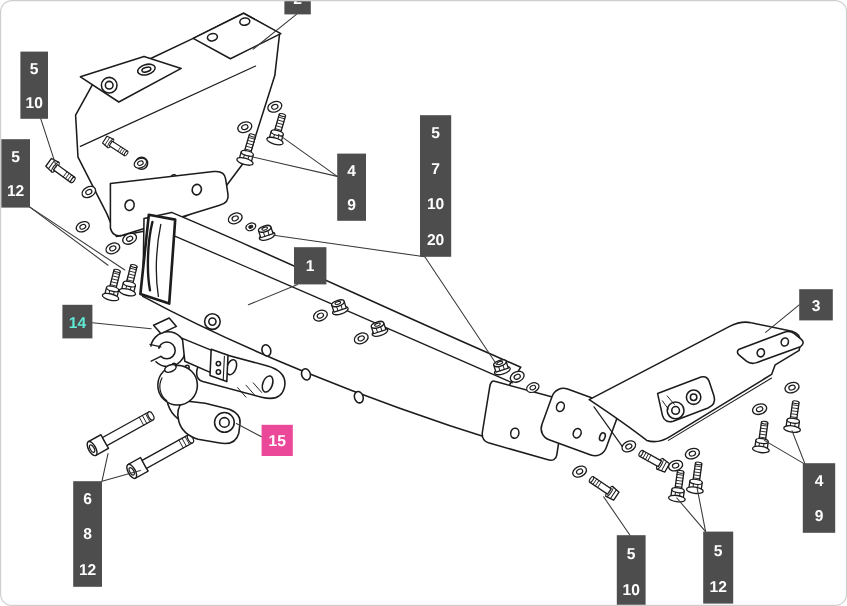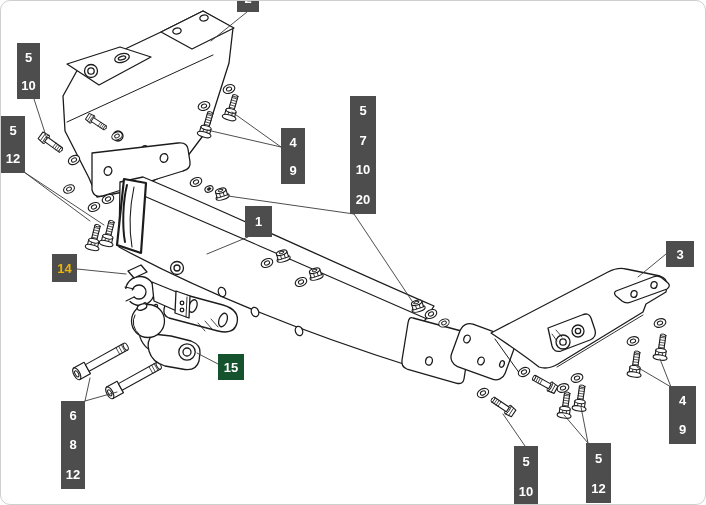--- a/index.html
+++ b/index.html
@@ -260,24 +260,24 @@
         <span>10</span>
         <span>20</span>
       </div>
       <div class="callout" style="left: 665px; top: 240px; width: 28px; height: 26px; background: rgb(77, 77, 77); color: rgb(255, 255, 255);">
         <span>3</span>
       </div>
       <div class="callout" style="left: 668px; top: 385px; width: 27px; height: 58px; background: rgb(77, 77, 77); color: rgb(255, 255, 255);">
         <span>4</span>
         <span>9</span>
       </div>
-      <div class="callout" style="left: 51px; top: 253px; width: 25px; height: 28px; background: rgb(77, 77, 77); color: #eab308;">
+      <div class="callout" style="left: 51px; top: 253px; width: 25px; height: 28px; background: rgb(77, 77, 77); color: #5eead4;">
         <span>14</span>
       </div>
-      <div class="callout" style="left: 217px; top: 353px; width: 26px; height: 26px; background: #14532d; color: rgb(255, 255, 255);">
+      <div class="callout" style="left: 217px; top: 353px; width: 26px; height: 26px; background: #ec4899; color: rgb(255, 255, 255);">
         <span>15</span>
       </div>
       <div class="callout" style="left: 60px; top: 400px; width: 24px; height: 88px; background: rgb(77, 77, 77); color: rgb(255, 255, 255);">
         <span>6</span>
         <span>8</span>
         <span>12</span>
       </div>
       <div class="callout" style="left: 513px; top: 445px; width: 24px; height: 61px; background: rgb(77, 77, 77); color: rgb(255, 255, 255);">
         <span>5</span>
         <span>10</span>

